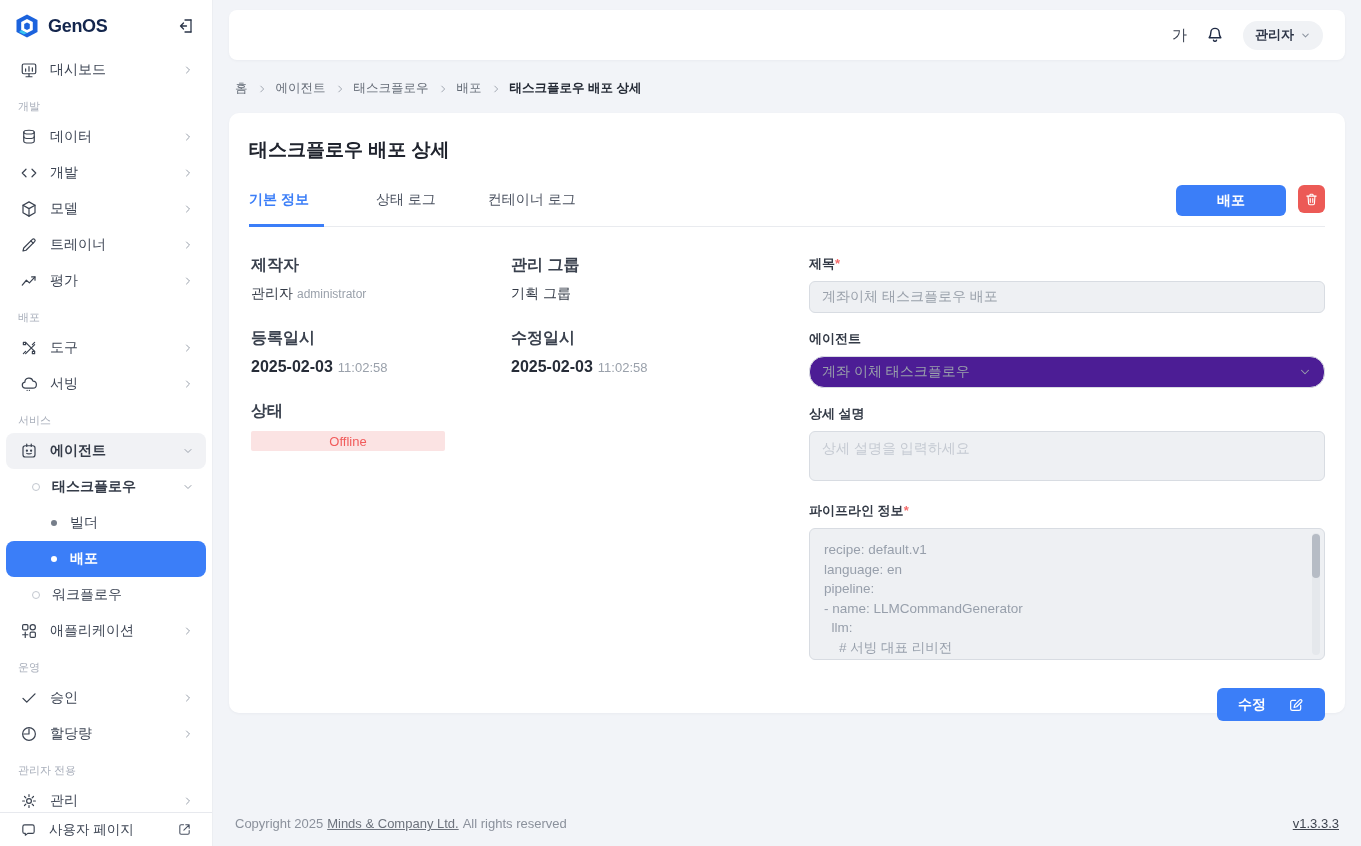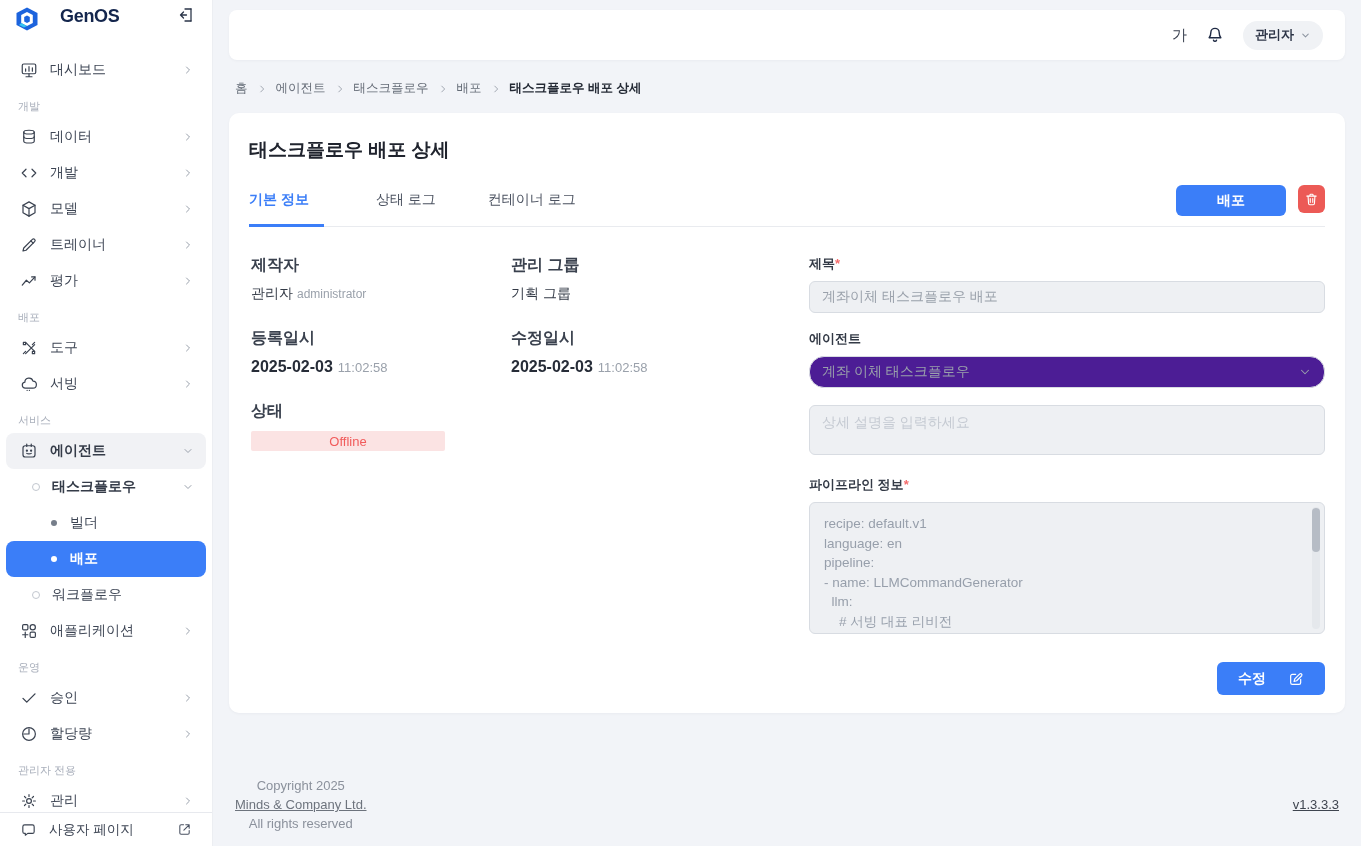--- a/index.html
+++ b/index.html
@@ -11,21 +11,21 @@
     color: #2b313c;
   }
   svg { display: block; }
 
   
   .sidebar {
     width: 213px; min-width: 213px; height: 846px;
     background: #fff; border-right: 1px solid #eceef2;
     display: flex; flex-direction: column;
   }
-  .logo-row { height: 46px; display: flex; padding: 6px 18px 0 14px; gap: 12px; }
+  .logo-row { height: 46px; display: flex; align-items: center; padding: 6px 18px 0 14px; }
   .logo-text { font-size: 18px; font-weight: bold; color: #14264d; margin-left: 8px; letter-spacing: -0.3px; }
   .collapse-btn { margin-left: auto; color: #2a3448; cursor: pointer; }
   .menu { flex: 1; overflow: hidden; padding: 6px 6px 0; }
   .sec { font-size: 11px; color: #a9afbb; padding: 12px 12px 6px; line-height: 13px; }
   .mi {
     height: 36px; display: flex; align-items: center;
     padding: 0 12px 0 14px; border-radius: 8px;
     color: #3d4554; font-size: 14px; cursor: pointer;
   }
   .mi .ic { width: 18px; height: 18px; margin-right: 12px; color: #3a4250; flex: none; }
@@ -136,21 +136,21 @@
   .edit-btn {
     width: 108px; height: 33px; border: none; border-radius: 6px; background: #3b7ef8;
     color: #fff; font-size: 14px; font-weight: bold; font-family: inherit; cursor: pointer;
     display: flex; align-items: center; justify-content: center; gap: 22px;
   }
 
   .footer {
     margin-top: auto; display: flex; align-items: center; justify-content: space-between;
     padding: 0 6px 15px; font-size: 13px; color: #8b919c;
   }
-  .footer-left { display: flex; gap: 4px; align-items: center; flex-direction: column; }
+  .footer-left { display: flex; gap: 4px; align-items: center; }
   .company-link { color: #6d737d; font-weight: 500; text-decoration: underline; cursor: pointer; }
   .version-link { color: #3f4550; text-decoration: underline; cursor: pointer; }
 </style>
 </head>
 <body>
 
 <aside class="sidebar">
   <div class="logo-row">
     <span>
       <svg width="26" height="26" viewBox="0 0 26 26">
@@ -550,20 +550,21 @@
             <span>계좌 이체 태스크플로우</span>
             <span class="chev">
                 <svg width="14" height="14" viewBox="0 0 24 24" fill="none" stroke="currentColor" stroke-width="1.8" stroke-linecap="round" stroke-linejoin="round">
                   <path d="M6 9l6 6 6-6"></path>
                 </svg>
               </span>
           </div>
         </div>
 
         <div class="fgroup">
+          <div class="flabel">상세 설명</div>
           <textarea class="ftextarea" placeholder="상세 설명을 입력하세요" style=""></textarea>
         </div>
 
         <div class="fgroup" style="margin-bottom:0;">
           <div class="flabel">
             <span>파이프라인 정보</span><span class="req">*</span>
           </div>
           <div class="codebox">
             <pre>recipe: default.v1
 language: en

